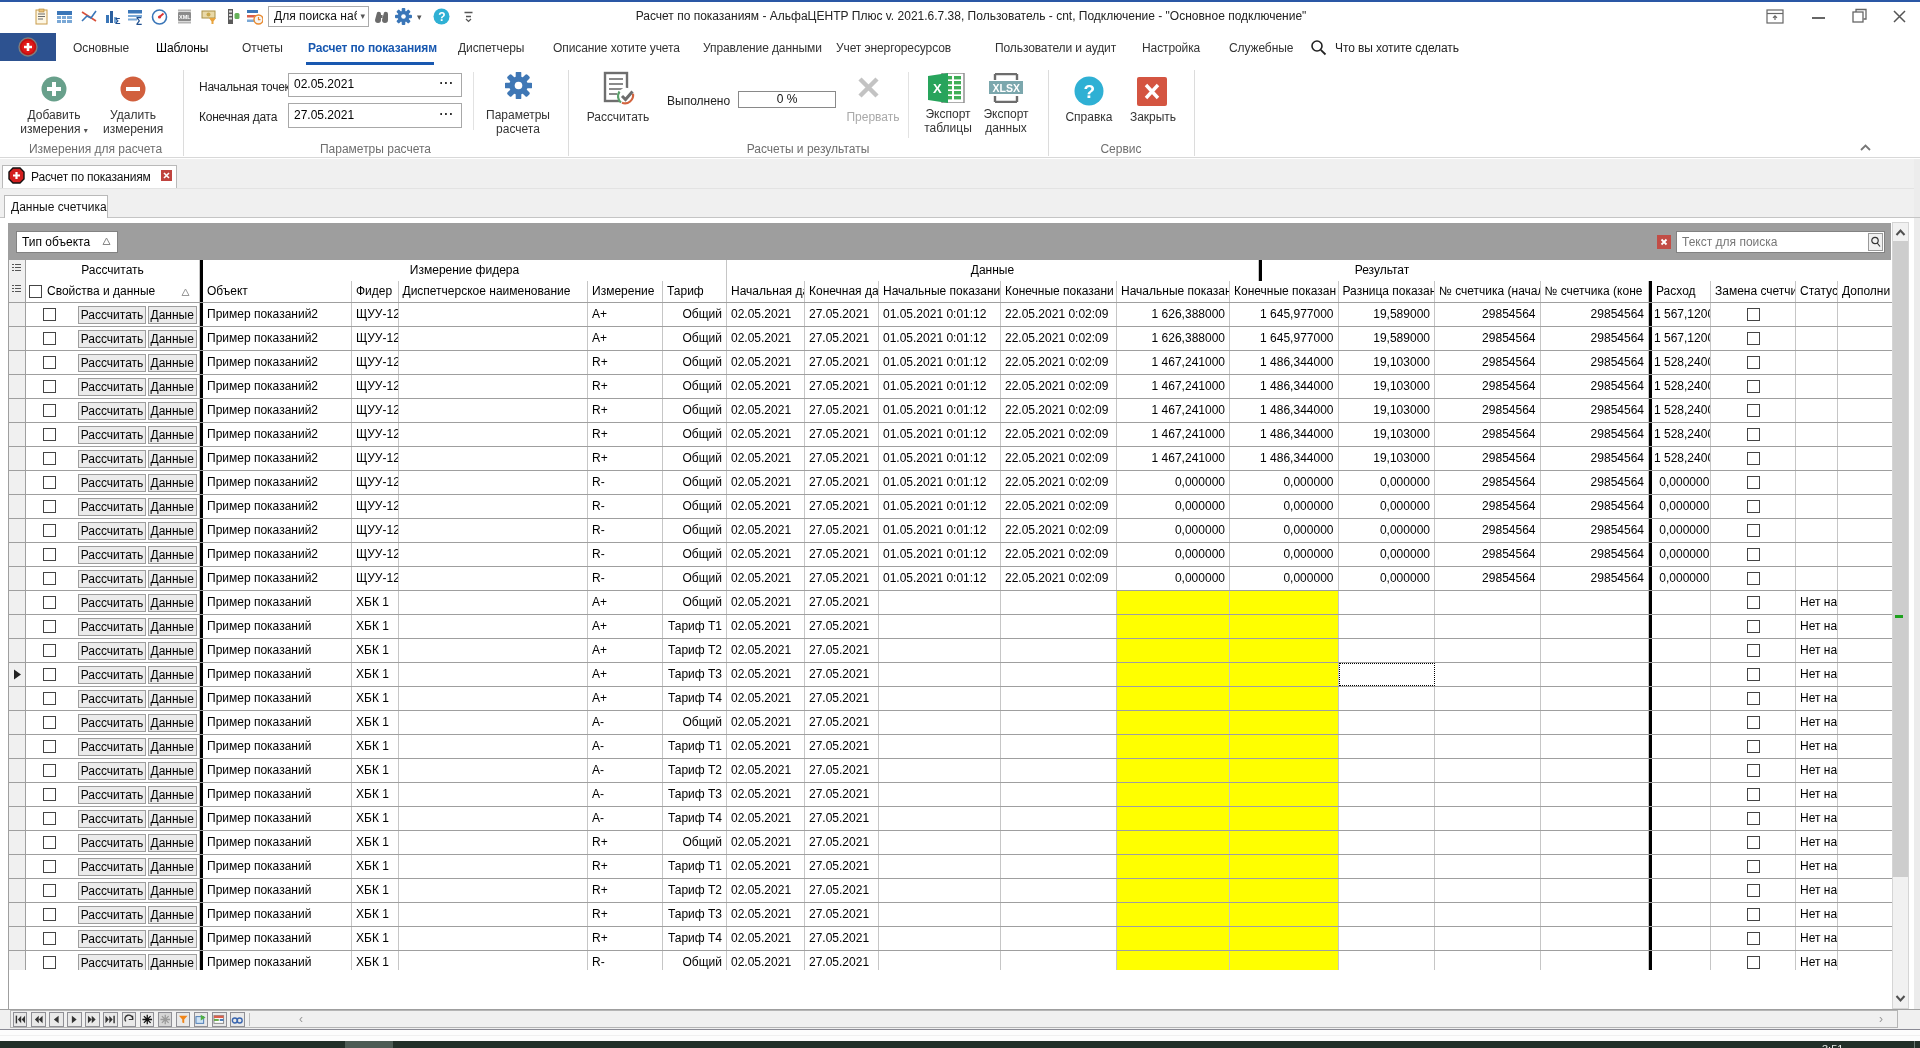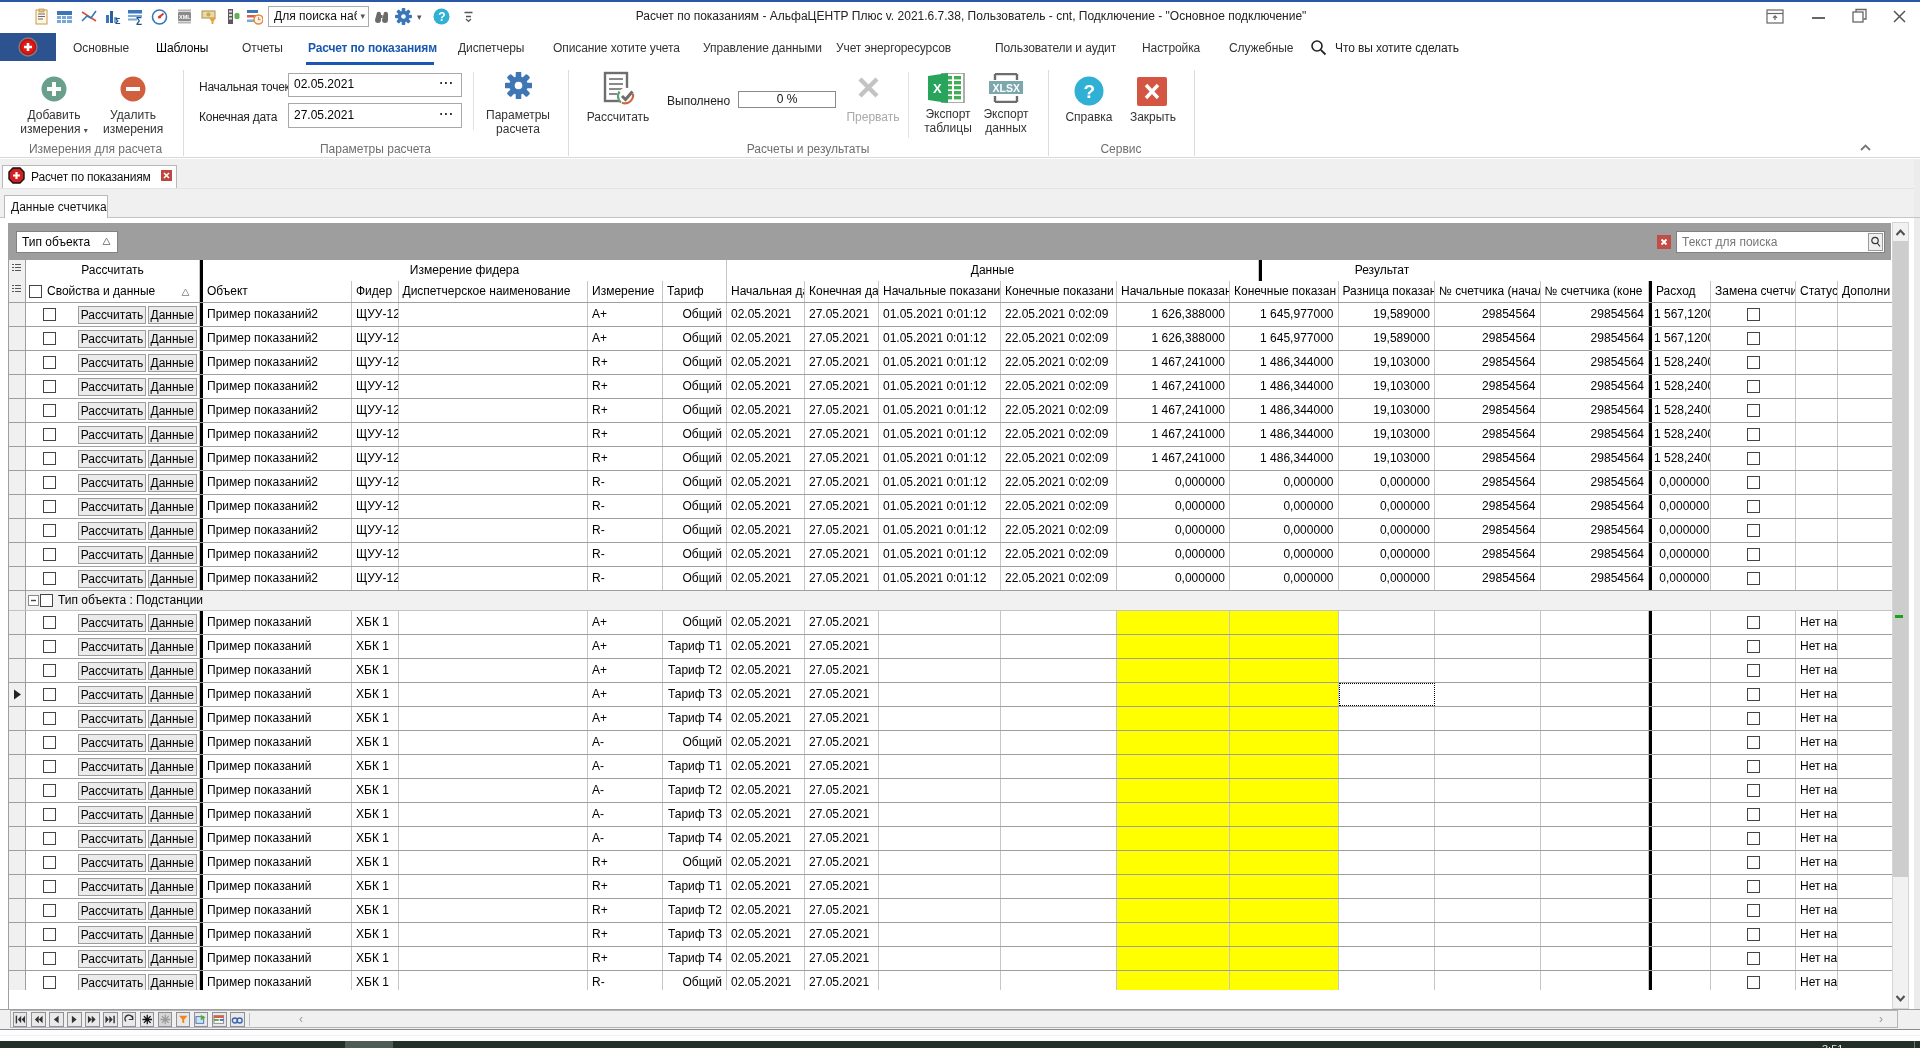--- a/index.html
+++ b/index.html
@@ -740,31 +740,20 @@
       <div class="cell cr" style="flex-basis:105.5px;">29854564</div>
       <div class="cell cr" style="flex-basis:108.5px;">29854564</div>
       <div class="cell blk" style="flex-basis:3px;"></div>
       <div class="cell cl" style="flex-basis:59px;padding-left:2px;">  0,000000</div>
       <div class="cell" style="flex-basis:85px;position:relative;">
         <span class="cb" style="left:36px;top:5px;"></span>
       </div>
       <div class="cell cl" style="flex-basis:42px;"></div>
       <div class="cell cl" style="flex-basis:54px;border-right:none;"></div>
     </div>
-    <div class="grp" style="height:20px;">
-      <div class="ind" style="background:#f0f0f0;"></div>
-      <div style="position:relative;flex:1 1 auto;">
-        <svg width="11" height="11" viewBox="0 0 11 11" style="position:absolute;left:2px;top:4px;">
-          <rect x="0.5" y="0.5" width="10" height="10" fill="#fff" stroke="#8a8a8a"></rect>
-          <path d="M3 5.5h5" stroke="#444" stroke-width="1.4"></path>
-        </svg>
-        <span class="cb" style="left:14px;top:3px;"></span>
-        <span style="position:absolute;left:32px;top:2px;font-size:12px;">Тип объекта : Подстанции</span>
-      </div>
-    </div>
     <div class="row" style="height:24px;line-height:23px;">
       <div class="ind"></div>
       <div class="cell" style="flex-basis:174px;position:relative;">
         <span class="cb" style="left:17px;top:5px;"></span>
         <span class="btn" style="left:52px;width:68px;">Рассчитать</span>
         <span class="btn" style="left:121.5px;width:49.5px;">Данные</span>
       </div>
       <div class="cell blk" style="flex-basis:3px;"></div>
       <div class="cell cl" style="flex-basis:149px;">Пример показаний</div>
       <div class="cell cl" style="flex-basis:46.5px;">ХБК 1</div>

